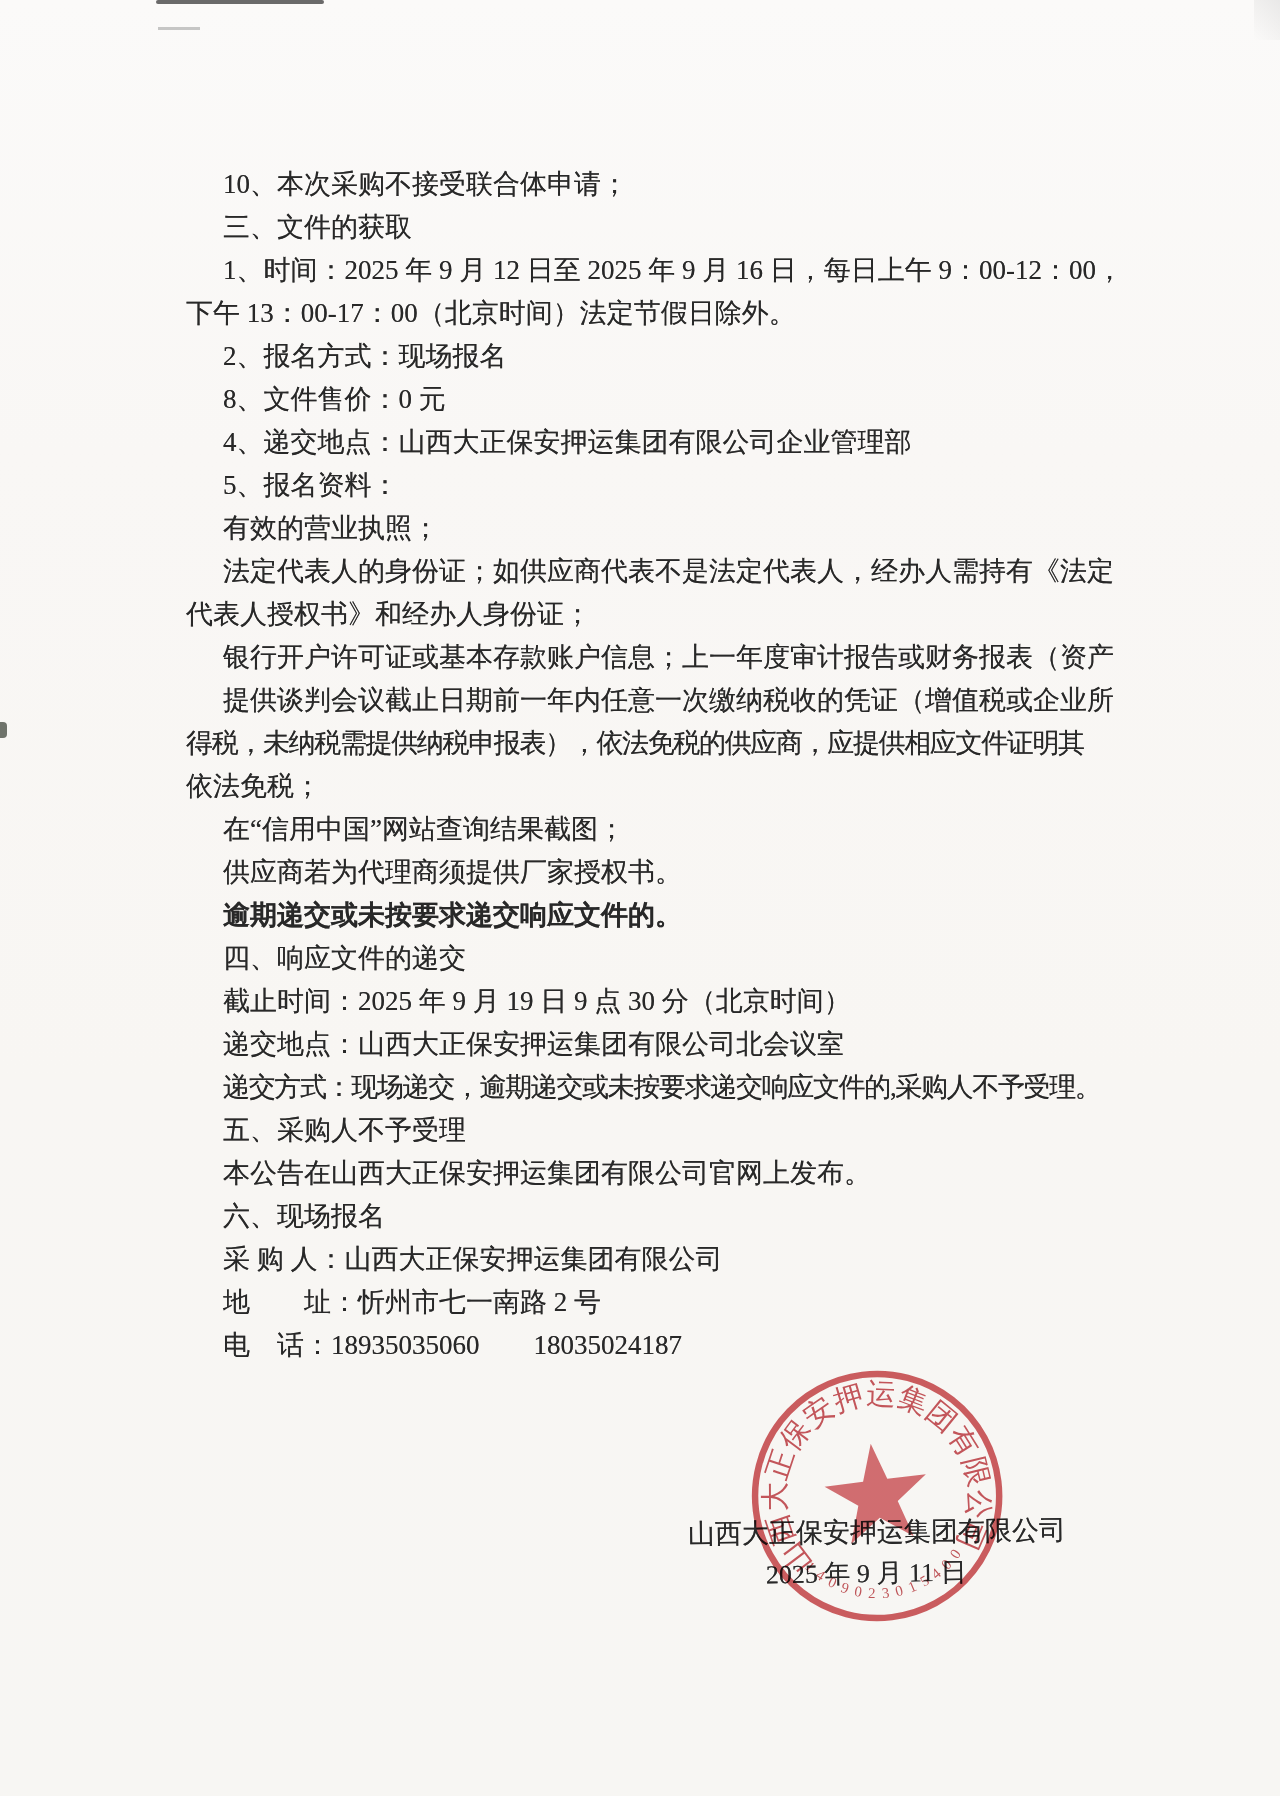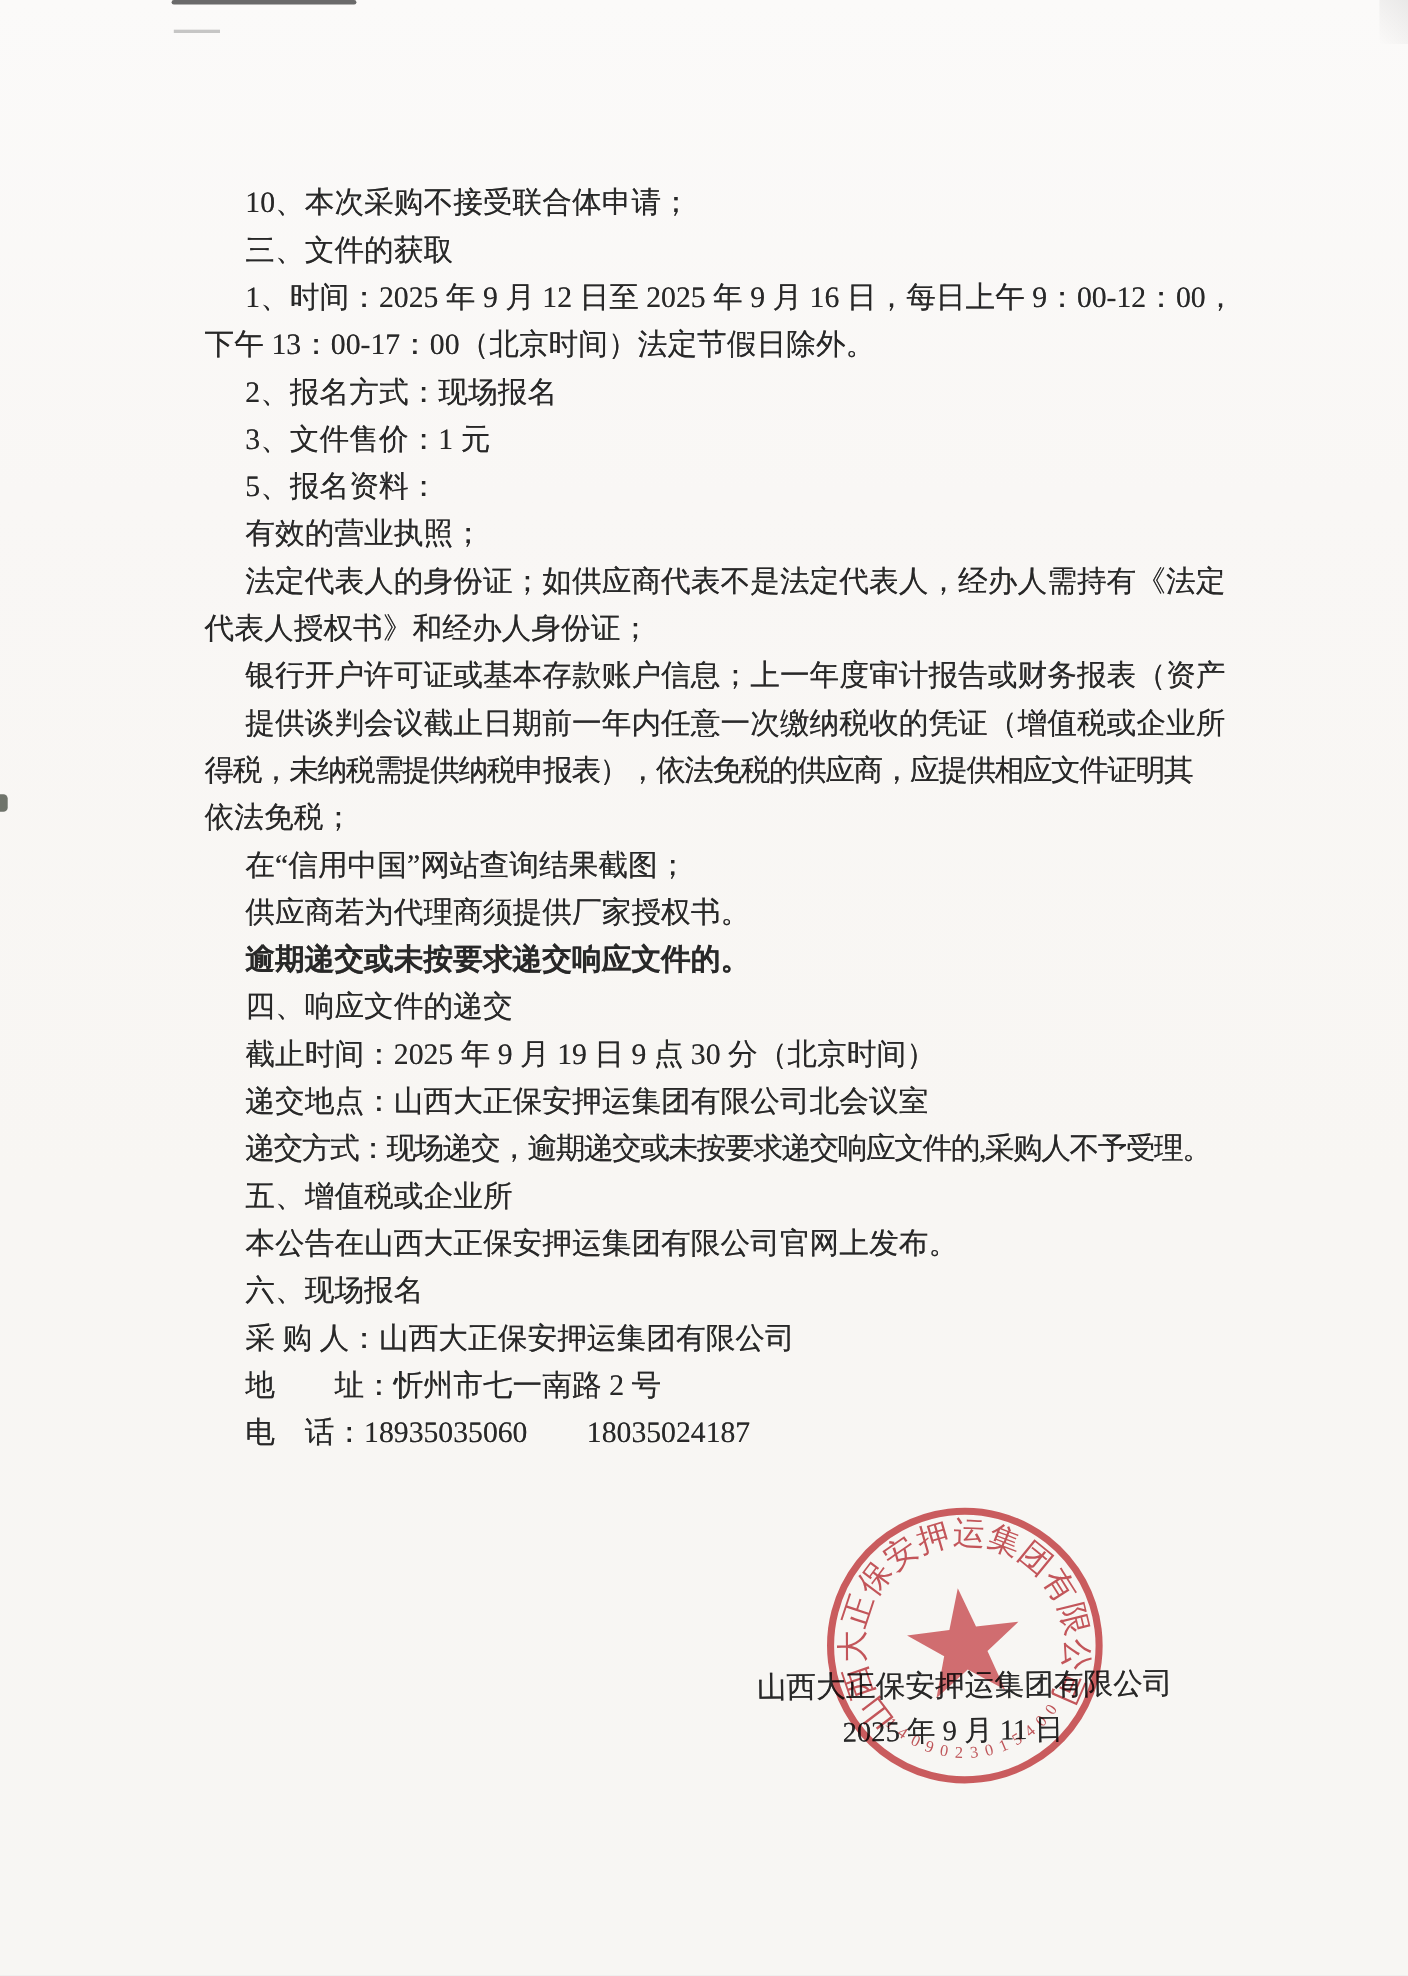--- a/index.html
+++ b/index.html
@@ -61,37 +61,38 @@
   <div class="scan-top-dash"></div>
   <div class="scan-left-mark"></div>
   <div class="scan-corner-shade"></div>
 
   <div class="body-text">
     <div class="ln">10、本次采购不接受联合体申请；</div>
     <div class="ln">三、文件的获取</div>
     <div class="ln">1、时间：2025 年 9 月 12 日至 2025 年 9 月 16 日，每日上午 9：00-12：00，</div>
     <div class="ln cont">下午 13：00-17：00（北京时间）法定节假日除外。</div>
     <div class="ln">2、报名方式：现场报名</div>
-    <div class="ln">3、文件售价：1 元</div>
+    <div class="ln">8、文件售价：0 元</div>
+    <div class="ln">4、递交地点：山西大正保安押运集团有限公司企业管理部</div>
     <div class="ln">5、报名资料：</div>
     <div class="ln">有效的营业执照；</div>
     <div class="ln">法定代表人的身份证；如供应商代表不是法定代表人，经办人需持有《法定</div>
     <div class="ln cont">代表人授权书》和经办人身份证；</div>
     <div class="ln">银行开户许可证或基本存款账户信息；上一年度审计报告或财务报表（资产</div>
     <div class="ln">提供谈判会议截止日期前一年内任意一次缴纳税收的凭证（增值税或企业所</div>
     <div class="ln cont tight">得税，未纳税需提供纳税申报表），依法免税的供应商，应提供相应文件证明其</div>
     <div class="ln cont">依法免税；</div>
     <div class="ln">在“信用中国”网站查询结果截图；</div>
     <div class="ln">供应商若为代理商须提供厂家授权书。</div>
     <div class="ln bold">逾期递交或未按要求递交响应文件的。</div>
     <div class="ln">四、响应文件的递交</div>
     <div class="ln">截止时间：2025 年 9 月 19 日 9 点 30 分（北京时间）</div>
     <div class="ln">递交地点：山西大正保安押运集团有限公司北会议室</div>
     <div class="ln tight">递交方式：现场递交，逾期递交或未按要求递交响应文件的,采购人不予受理。</div>
-    <div class="ln">五、增值税或企业所</div>
+    <div class="ln">五、采购人不予受理</div>
     <div class="ln">本公告在山西大正保安押运集团有限公司官网上发布。</div>
     <div class="ln">六、现场报名</div>
     <div class="ln">采 购 人：山西大正保安押运集团有限公司</div>
     <div class="ln">地　　址：忻州市七一南路 2 号</div>
     <div class="ln">电　话：18935035060　　18035024187</div>
   </div>
 
   <div class="sig-company">山西大正保安押运集团有限公司</div>
   <div class="sig-date">2025 年 9 月 11 日</div>
 

